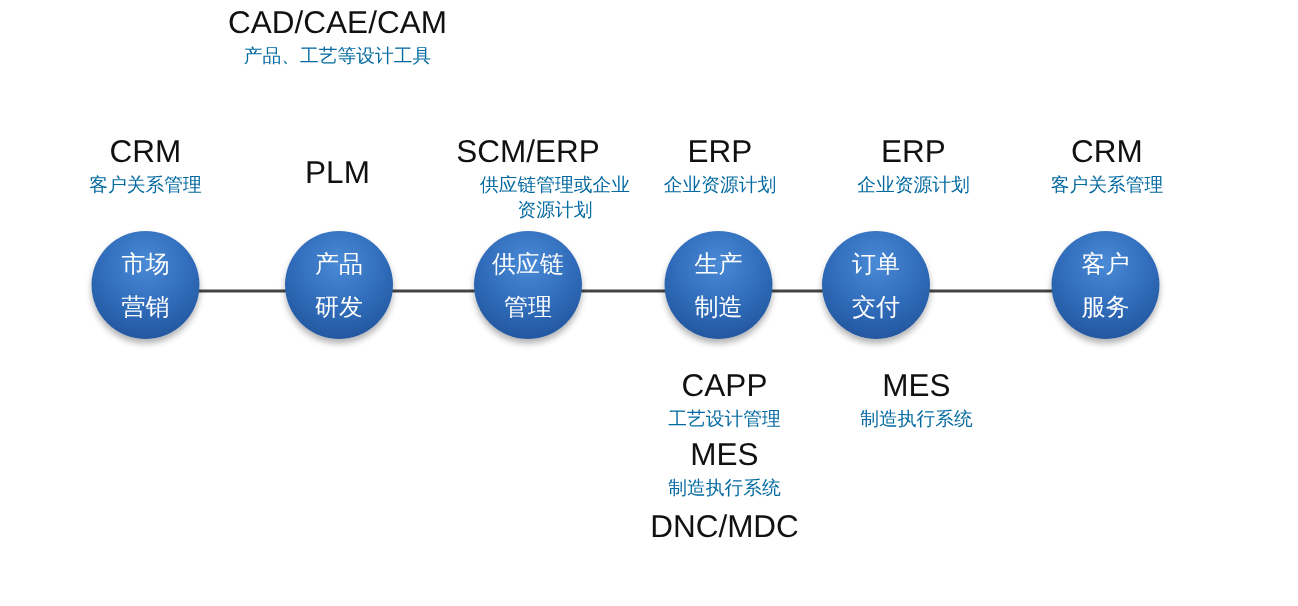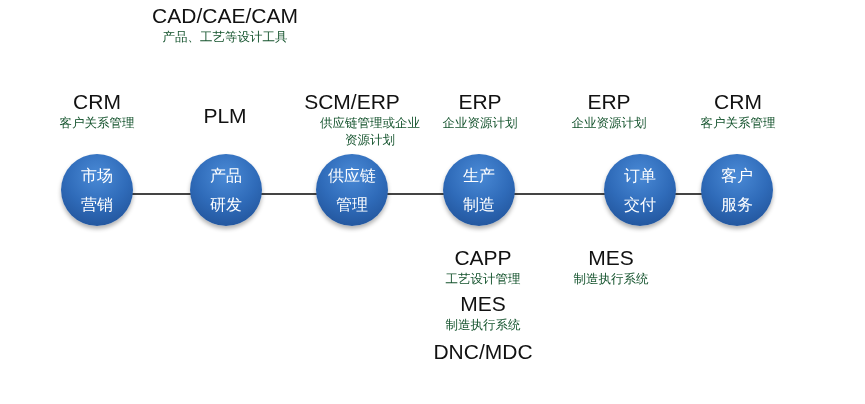--- a/index.html
+++ b/index.html
@@ -7,21 +7,21 @@
          font-family: "DejaVu Sans", "Liberation Sans", sans-serif; color:#111; }
   .line { position:absolute; left:97px; width:640px; top:193px; height:2px; background:#444; }
   .node { position:absolute; width:72px; height:72px; border-radius:50%;
           background: radial-gradient(circle at 50% 30%, #4a8ad6 0%, #2f6bb9 50%, #1d4c90 100%);
           box-shadow: 0 3px 4px rgba(0,0,0,0.3);
           display:flex; align-items:center; justify-content:center; text-align:center;
           color:#fff; font-size:16px; line-height:29px; }
   .node span { display:block; width:40px; }
   .lbl { position:absolute; text-align:center; transform:translateX(-50%); white-space:nowrap; }
   .lbl .t { font-family:"Liberation Sans", sans-serif; font-size:21px; line-height:24px; color:#111; }
-  .lbl .s { font-size:12.5px; line-height:17px; color:#14532d; }
+  .lbl .s { font-size:12.5px; line-height:17px; color:#0369a1; }
 </style>
 </head>
 <body>
 
 <div class="lbl" style="left:225px; top:4px;">
   <div class="t">CAD/CAE/CAM</div>
   <div class="s">产品、工艺等设计工具</div>
 </div>
 
 <div class="line"></div>
@@ -55,21 +55,21 @@
   </div>
 <div class="node" style="left:190px; top:154px;">
     <span>产品研发</span>
   </div>
 <div class="node" style="left:316px; top:154px;">
     <span style="width:48px">供应链管理</span>
   </div>
 <div class="node" style="left:443px; top:154px;">
     <span>生产制造</span>
   </div>
-<div class="node" style="left:604px; top:154px;">
+<div class="node" style="left:548px; top:154px;">
     <span>订单交付</span>
   </div>
 <div class="node" style="left:701px; top:154px;">
     <span>客户服务</span>
   </div>
 
 <div class="lbl" style="left:483px; top:246px;">
   <div class="t">CAPP</div>
   <div class="s">工艺设计管理</div>
 </div>

